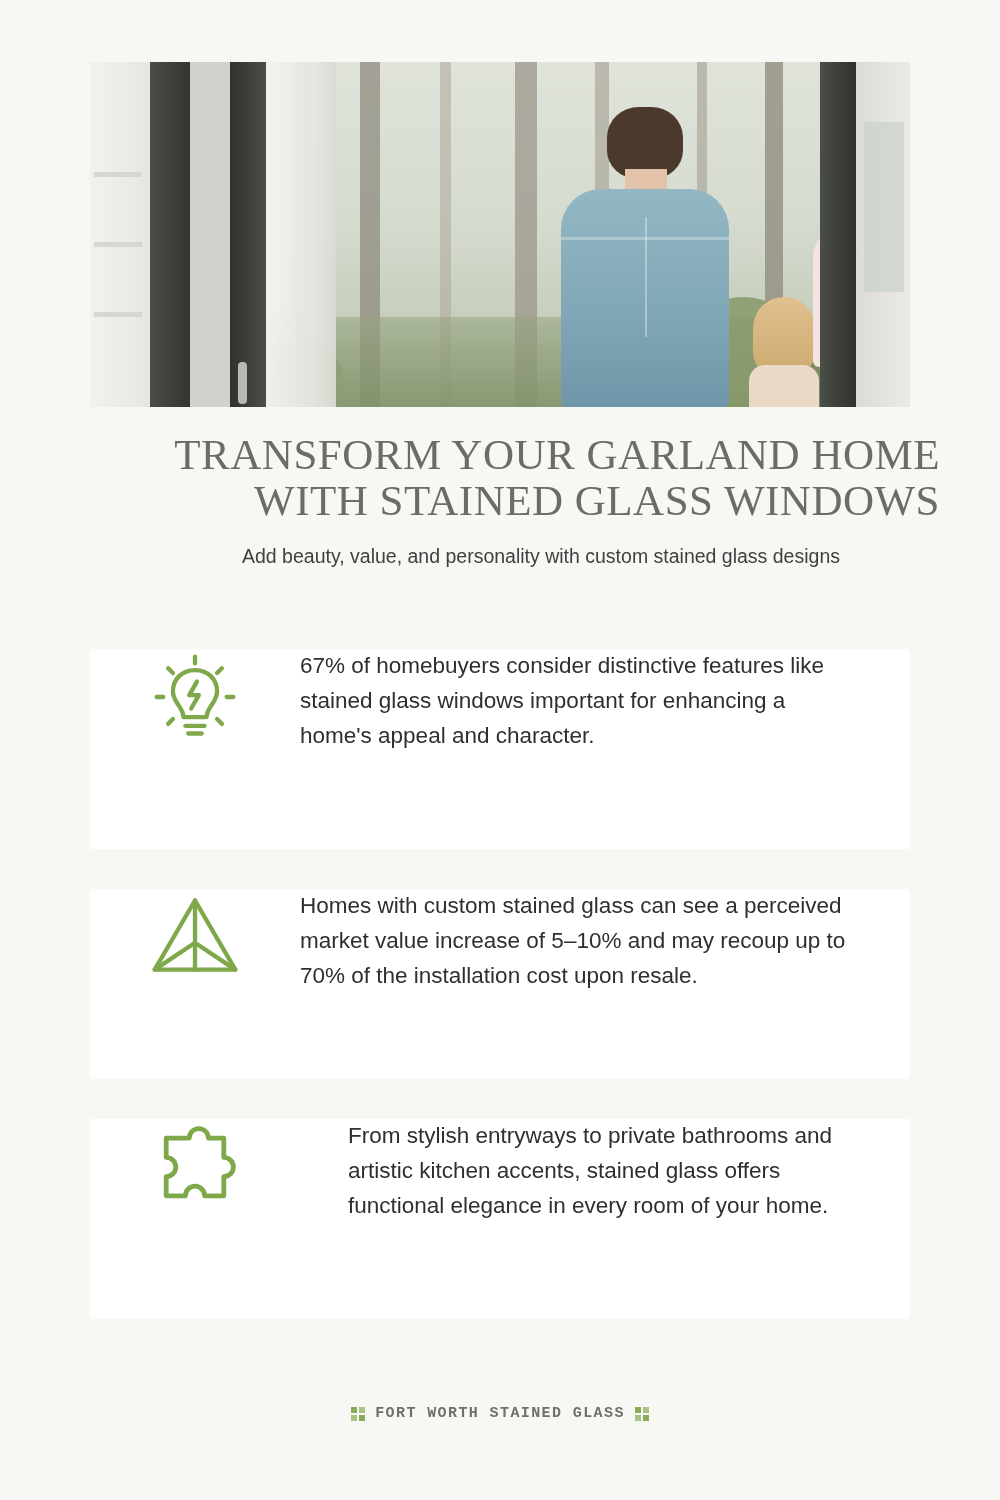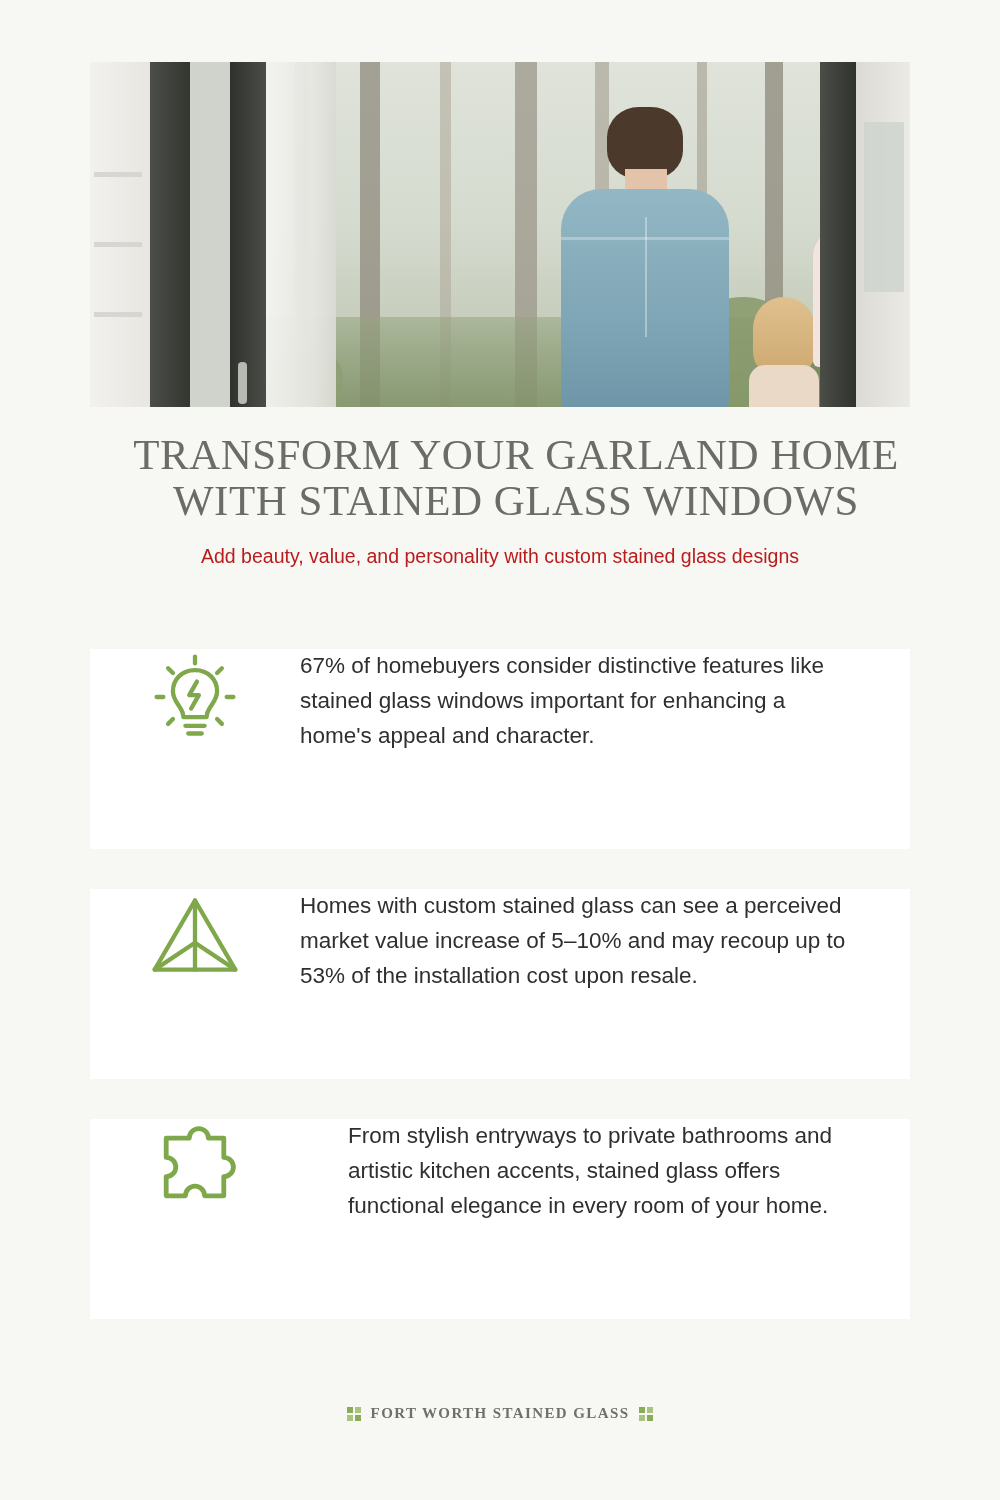--- a/index.html
+++ b/index.html
@@ -204,42 +204,42 @@
   .child-top {
     position: absolute; left: 4px; top: 68px;
     width: 70px; height: 48px;
     background: #e9d9c6;
     border-radius: 16px 16px 4px 4px;
   }
 
   
   .title {
     position: absolute;
-    left: 76px;
+    left: 60px;
     top: 432px;
     width: 880px;
-    text-align: center;
+    text-align: right;
     font-family: "Liberation Serif", serif;
     font-size: 43px;
     line-height: 1.08;
     letter-spacing: .5px;
     color: #6b6b68;
     text-transform: uppercase;
     font-weight: 400;
   }
 
   .subtitle {
     position: absolute;
     left: 160px;
     top: 543px;
     width: 680px;
-    text-align: center;
+    text-align: right;
     font-size: 19.5px;
     line-height: 1.42;
-    color: #b91c1c;
+    color: #404040;
   }
 
   
   .card {
     position: absolute;
     left: 90px;
     width: 820px;
     background: #ffffff;
     display: flex;
     align-items: flex-start;
@@ -281,21 +281,21 @@
     gap: 2px;
   }
   .footer-mark i {
     display: block;
     width: 6px; height: 6px;
     background: #8aab58;
   }
   .footer-mark i:nth-child(2),
   .footer-mark i:nth-child(3) { background: #a8c480; }
   .footer-text {
-    font-family: Liberation Serif, serif;
+    font-family: Liberation Mono, monospace;
     font-size: 15px;
     letter-spacing: 1.4px;
     color: #6f6f6c;
     text-transform: uppercase;
     font-weight: 700;
   }
 </style>
 </head>
 <body>
 
@@ -377,21 +377,21 @@
 
   <div class="card card-2">
     <div class="card-icon">
       <svg width="96" height="96" viewBox="0 0 100 100" fill="none" stroke="#7fa84a" stroke-width="4.5" stroke-linecap="round" stroke-linejoin="round">
         <path d="M50 12 L92 84 H8 Z"></path>
         <path d="M50 12 L50 84"></path>
         <path d="M50 56 L8 84"></path>
         <path d="M50 56 L92 84"></path>
       </svg>
     </div>
-    <div class="card-text">Homes with custom stained glass can see a perceived market value increase of 5–10% and may recoup up to 53% of the installation cost upon resale.</div>
+    <div class="card-text">Homes with custom stained glass can see a perceived market value increase of 5–10% and may recoup up to 70% of the installation cost upon resale.</div>
   </div>
 
   <div class="card card-3">
     <div class="card-icon">
       <svg width="96" height="96" viewBox="0 0 100 100" fill="none" stroke="#7fa84a" stroke-width="5" stroke-linecap="round" stroke-linejoin="round">
         <path d="M20 20 h24 a10 10 0 1 1 20 0 h16 v20 a10 10 0 1 1 0 20 v20 H60 a10 10 0 1 0 -20 0 H20 V60 a10 10 0 1 0 0 -20 Z"></path>
       </svg>
     </div>
     <div class="card-text">From stylish entryways to private bathrooms and artistic kitchen accents, stained glass offers functional elegance in every room of your home.</div>
   </div>

